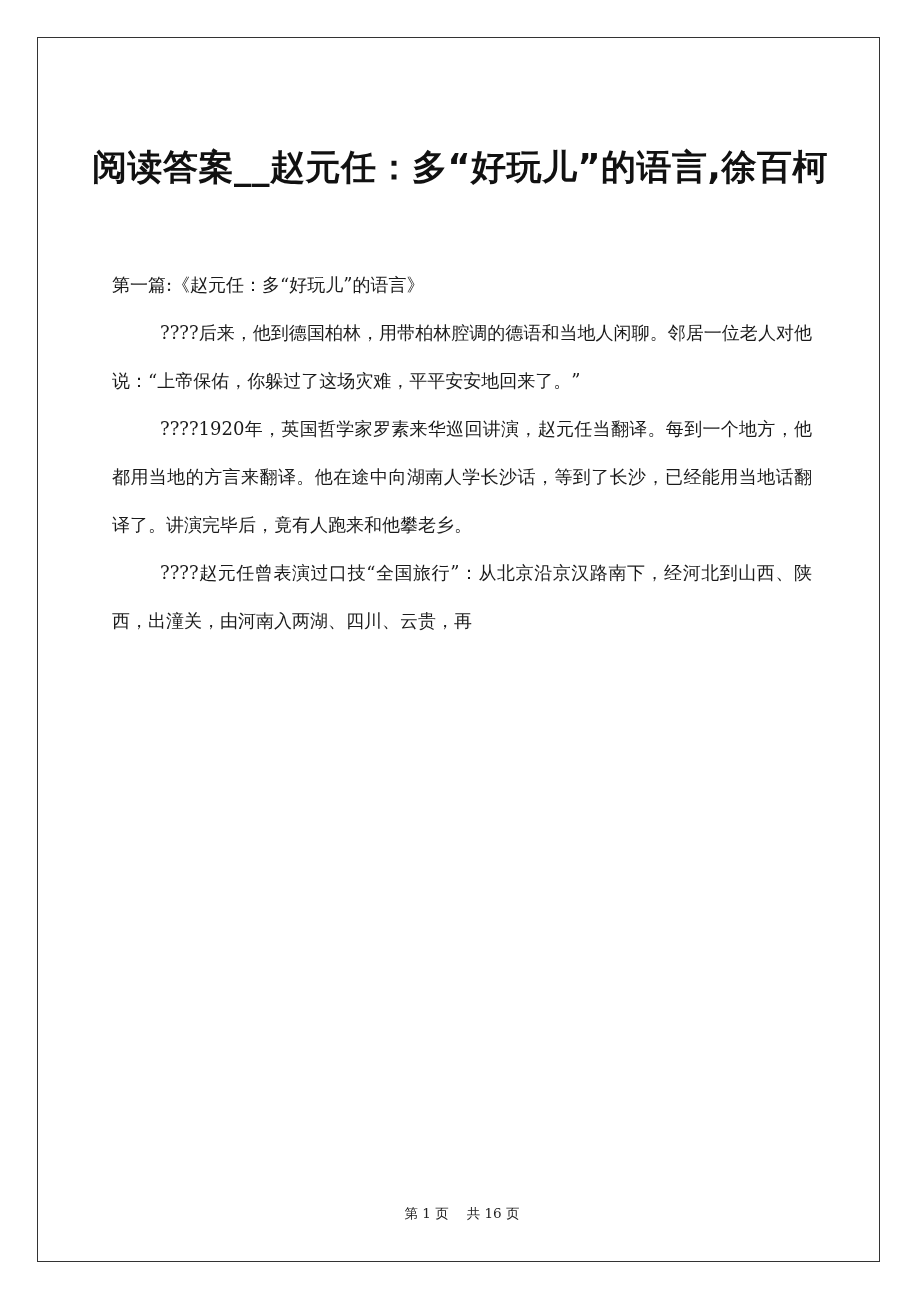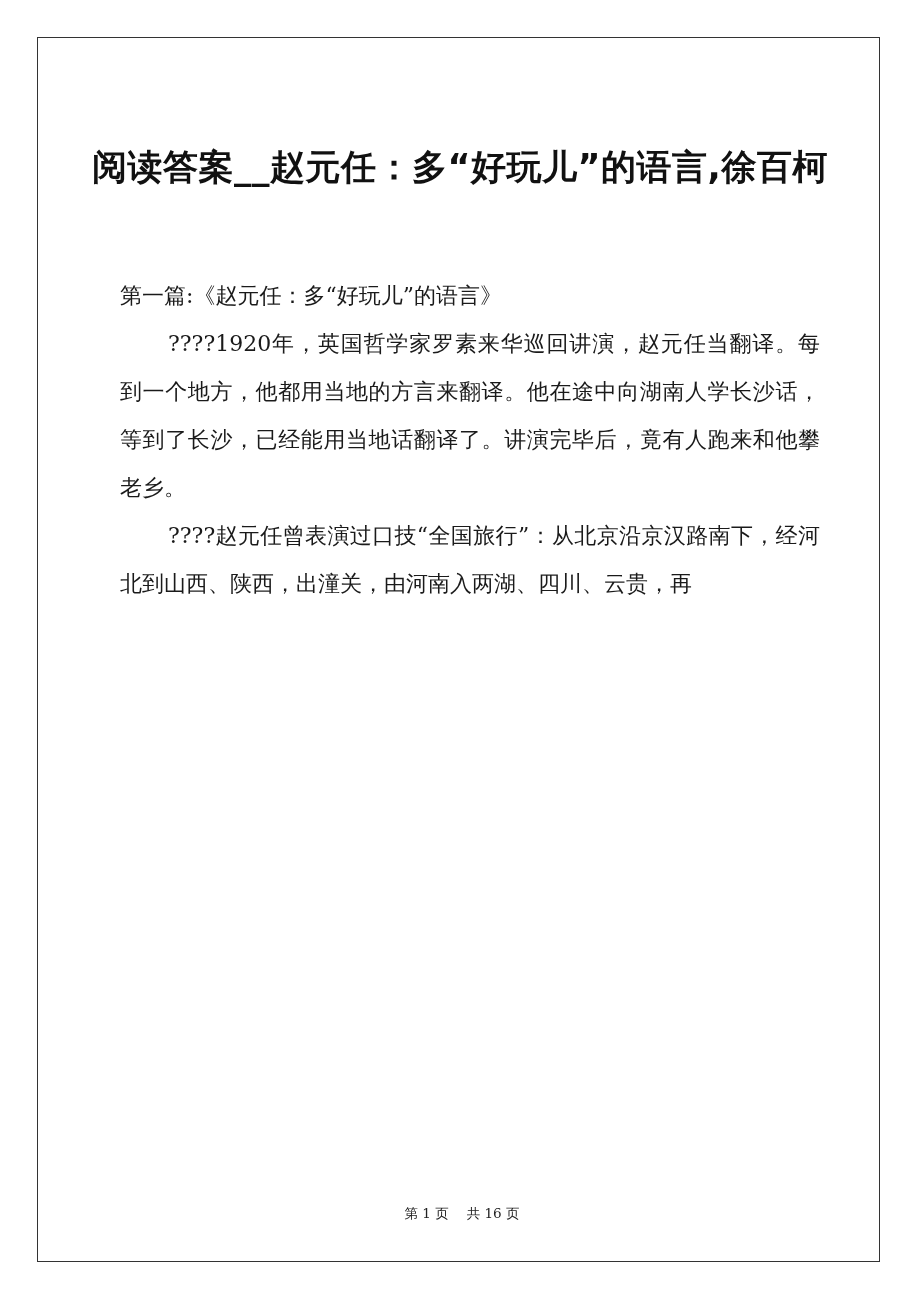--- a/index.html
+++ b/index.html
@@ -33,26 +33,25 @@
       font-family: "DejaVu Sans", "Liberation Sans", sans-serif;
       font-size: 35px;
       font-weight: bold;
       letter-spacing: 0.5px;
       color: #111111;
       line-height: 50px;
     }
     .body-text {
       position: absolute;
       left: 112px;
-      top: 272px;
+      top: 261px;
       width: 700px;
-      font-size: 22px;
+      font-size: 18px;
       line-height: 48px;
       color: #1a1a1a;
-      margin-left: 8px;
     }
     .para {
       margin: 0;
       text-align: justify;
     }
     .para.indent {
       text-indent: 48px;
     }
     .para.first-heading {
       text-indent: 0;
@@ -73,19 +72,20 @@
   </style>
 </head>
 <body>
 
 <div class="page-frame"></div>
 
 <h1 class="doc-title" style="margin:0;">阅读答案__赵元任：多“好玩儿”的语言,徐百柯</h1>
 
 <div class="body-text">
   <p class="para first-heading">第一篇:《赵元任：多“好玩儿”的语言》</p>
+  <p class="para indent">????后来，他到德国柏林，用带柏林腔调的德语和当地人闲聊。邻居一位老人对他说：“上帝保佑，你躲过了这场灾难，平平安安地回来了。”</p>
   <p class="para indent">????1920年，英国哲学家罗素来华巡回讲演，赵元任当翻译。每到一个地方，他都用当地的方言来翻译。他在途中向湖南人学长沙话，等到了长沙，已经能用当地话翻译了。讲演完毕后，竟有人跑来和他攀老乡。</p>
   <p class="para indent">????赵元任曾表演过口技“全国旅行”：从北京沿京汉路南下，经河北到山西、陕西，出潼关，由河南入两湖、四川、云贵，再</p>
 </div>
 
 <div class="footer">
   <span>第 1 页</span><span>共 16 页</span>
 </div>
 
 </body></html>

